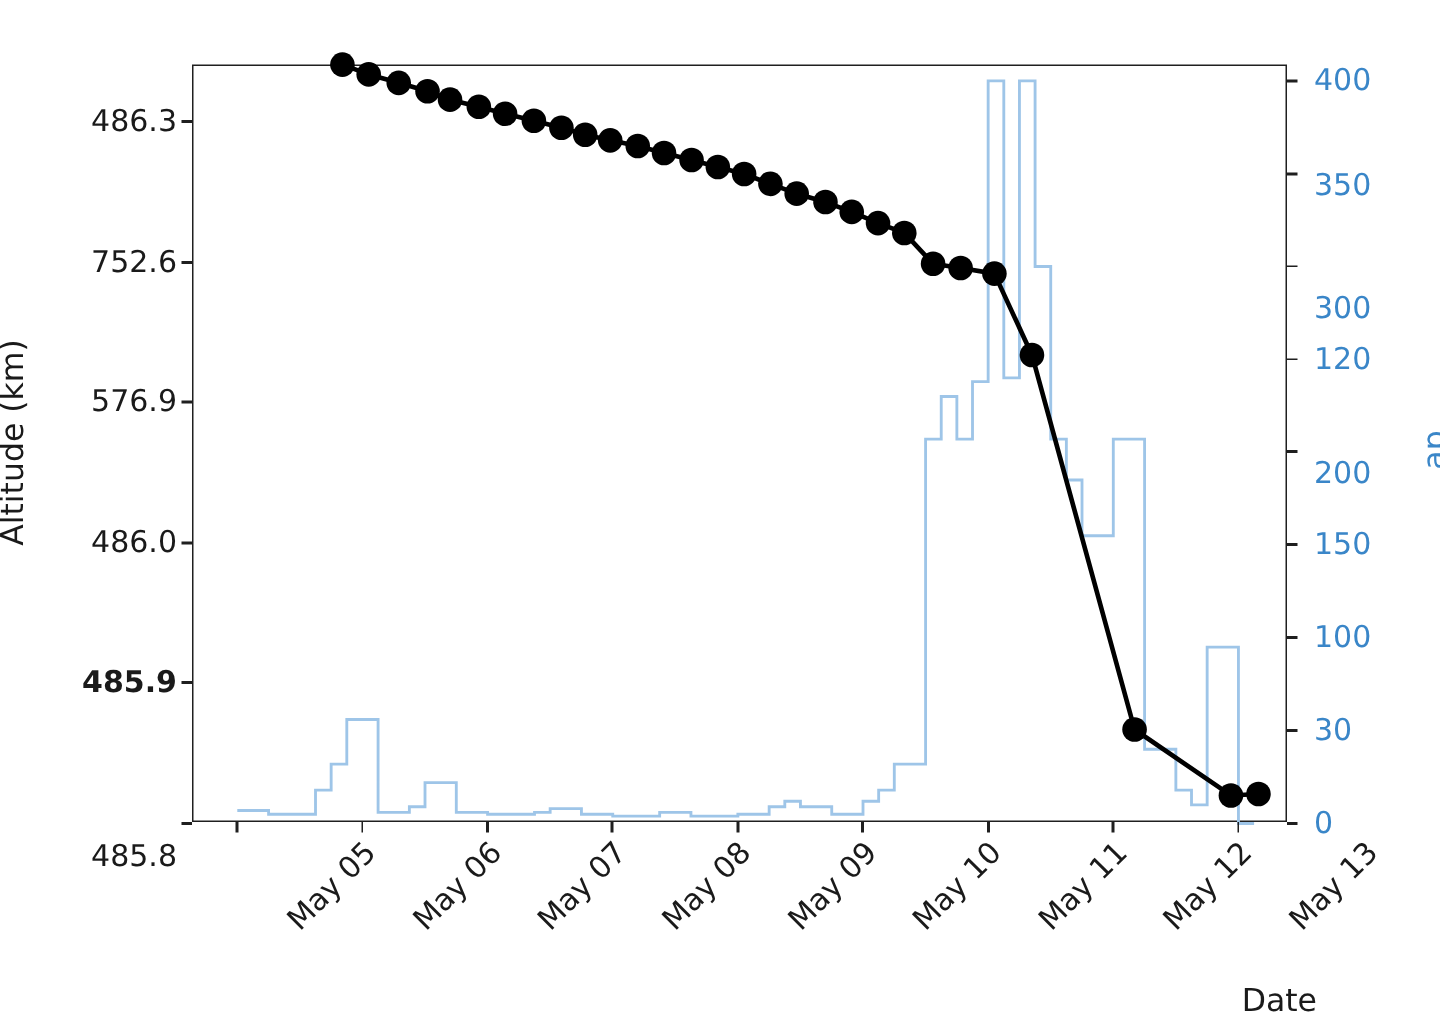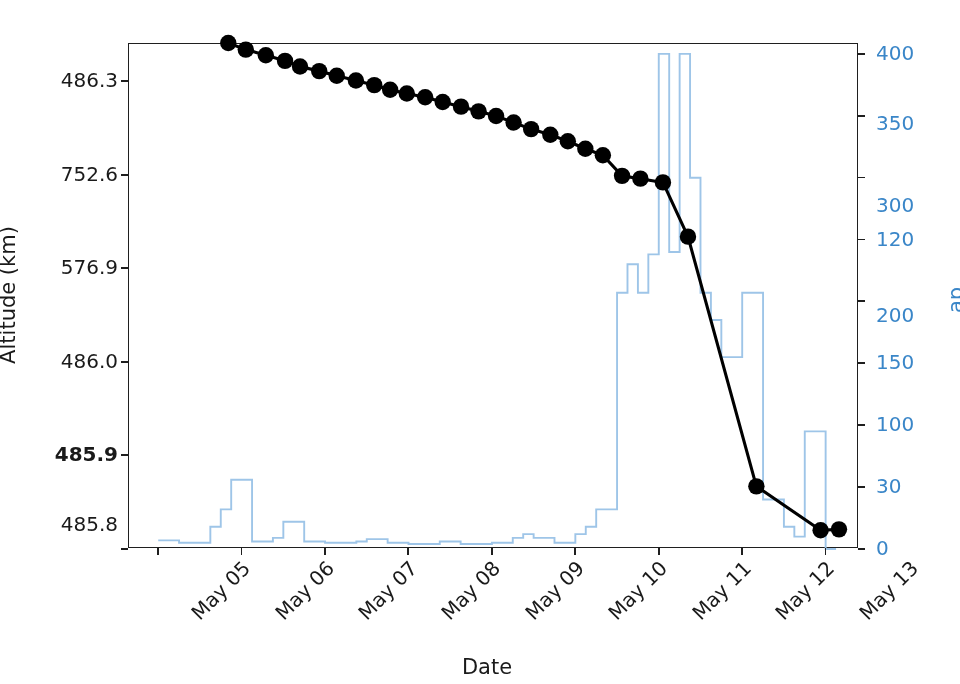--- a/index.html
+++ b/index.html
@@ -55,39 +55,38 @@
 
   
   .xtick{position:absolute;width:1.8px;background:#1f1f1f;height:7px;top:548px;}
   .xlab{
     position:absolute;top:556px;
     font-size:20px;color:#1a1a1a;white-space:nowrap;
     transform:rotate(-45deg);transform-origin:right top;
     font-family:"DejaVu Sans",sans-serif;
   }
   .axtitle-x{
-    position:absolute;left:0;top:655px;width:878px;text-align:center;
+    position:absolute;left:0;top:655px;width:878px;text-align:right;
     font-size:21px;color:#1a1a1a;
     font-family:"DejaVu Sans",sans-serif;
-    padding-left:48px;
   }
 </style>
 </head>
 <body>
 
 <div id="fig">
 
 
   <div class="ylabwrap">
       <div class="ylab" style="top: 80.4074px;">486.3</div>
       <div class="ylab" style="top: 173.926px;">752.6</div>
       <div class="ylab" style="top: 267.444px;">576.9</div>
       <div class="ylab" style="top: 360.963px; margin-left: 16px;">486.0</div>
       <div class="ylab" style="top: 454.481px; font-weight: bold;">485.9</div>
-      <div class="ylab" style="top: 524px;">485.8</div>
+      <div class="ylab" style="top: 570px;">485.8</div>
     </div>
   <div class="rlabwrap">
       <div class="rlab" style="top: 52.902px;">400</div>
       <div class="rlab" style="top: 123px;">350</div>
       <div class="rlab" style="top: 172px; margin-top: 33px;">300</div>
       <div class="rlab" style="top: 238.564px;">120</div>
       <div class="rlab" style="top: 300.451px; margin-top: 15px;">200</div>
       <div class="rlab" style="top: 362.338px;">150</div>
       <div class="rlab" style="top: 424.225px;">100</div>
       <div class="rlab" style="top: 486.113px;">30</div>

